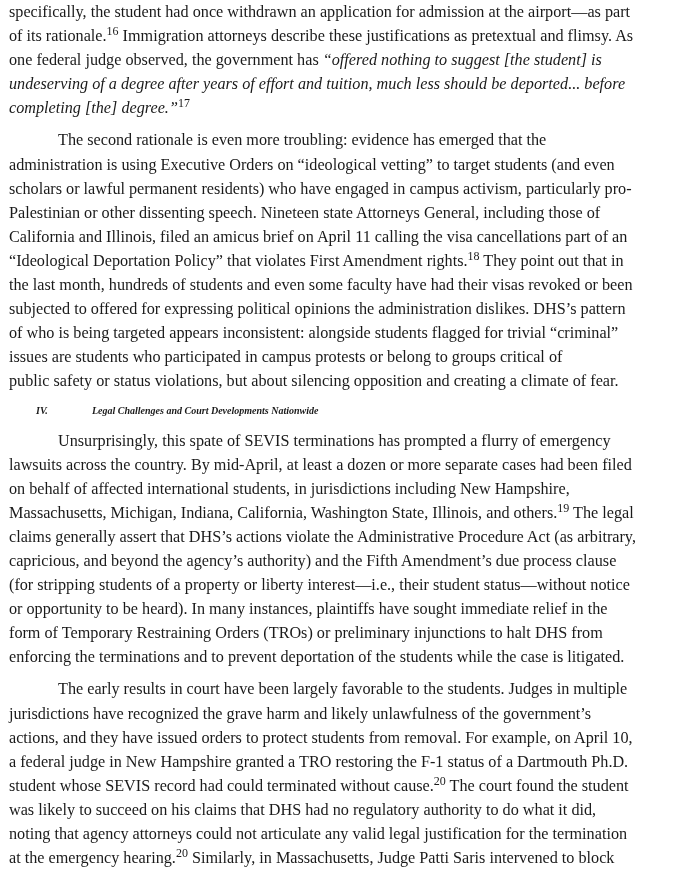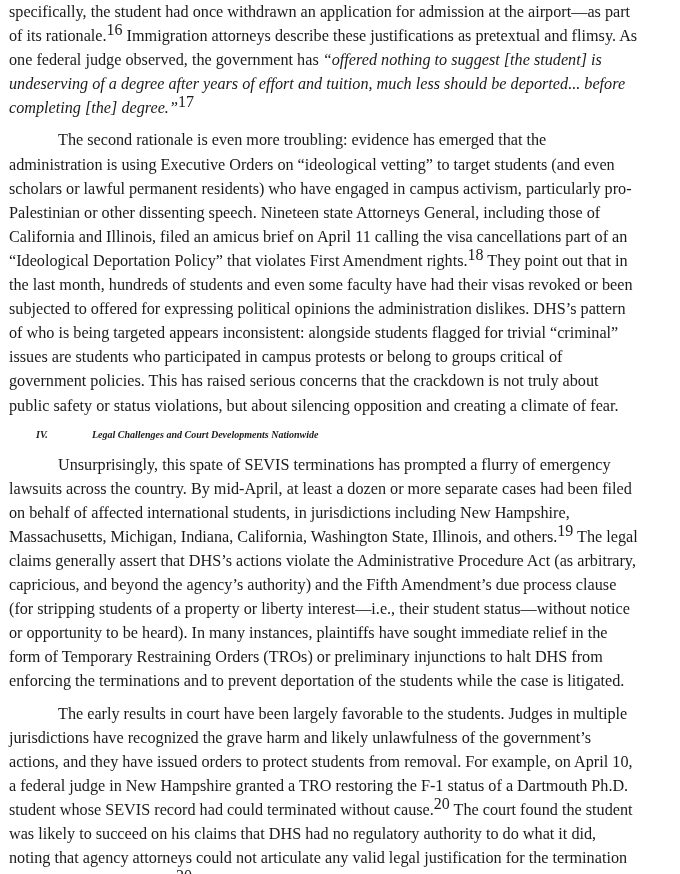--- a/index.html
+++ b/index.html
@@ -28,21 +28,21 @@
       white-space: nowrap;
     }
     .line {
       display: block;
       height: 24.1px;
     }
     .indent {
       padding-left: 49px;
     }
     sup {
-      font-size: 16px;
+      font-size: 12px;
       line-height: 0;
       vertical-align: 0;
       position: relative;
       top: -6px;
     }
     em { }
     .gap { height: 8px; }
     .heading {
       font-size: 10px;
       font-weight: bold;
@@ -76,21 +76,20 @@
     <span class="line indent"><span>The second rationale is even more troubling: evidence has emerged that the</span></span>
     <span class="line"><span>administration is using Executive Orders on “ideological vetting” to target students (and even</span></span>
     <span class="line"><span>scholars or lawful permanent residents) who have engaged in campus activism, particularly pro-</span></span>
     <span class="line"><span>Palestinian or other dissenting speech. Nineteen state Attorneys General, including those of</span></span>
     <span class="line"><span>California and Illinois, filed an amicus brief on April 11 calling the visa cancellations part of an</span></span>
     <span class="line"><span>“Ideological Deportation Policy” that violates First Amendment rights.</span><sup>18</sup><span> They point out that in</span></span>
     <span class="line"><span>the last month, hundreds of students and even some faculty have had their visas revoked or been</span></span>
     <span class="line"><span>subjected to offered for expressing political opinions the administration dislikes. DHS’s pattern</span></span>
     <span class="line"><span>of who is being targeted appears inconsistent: alongside students flagged for trivial “criminal”</span></span>
     <span class="line"><span>issues are students who participated in campus protests or belong to groups critical of</span></span>
-    <span class="line"><span>government policies. This has raised serious concerns that the crackdown is not truly about</span></span>
     <span class="line"><span>public safety or status violations, but about silencing opposition and creating a climate of fear.</span></span>
   </p>
 
   <div class="gap" style="height:5px"></div>
 
   <h2 class="heading">
     <span class="num">IV.</span><span>Legal Challenges and Court Developments Nationwide</span>
   </h2>
 
   <div class="gap" style="height:6px"></div>

